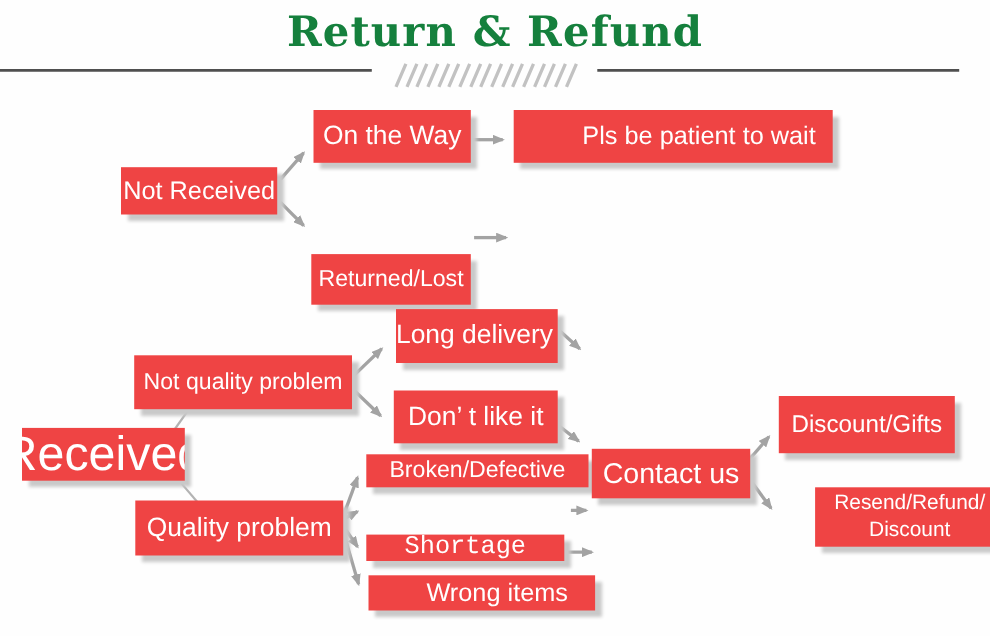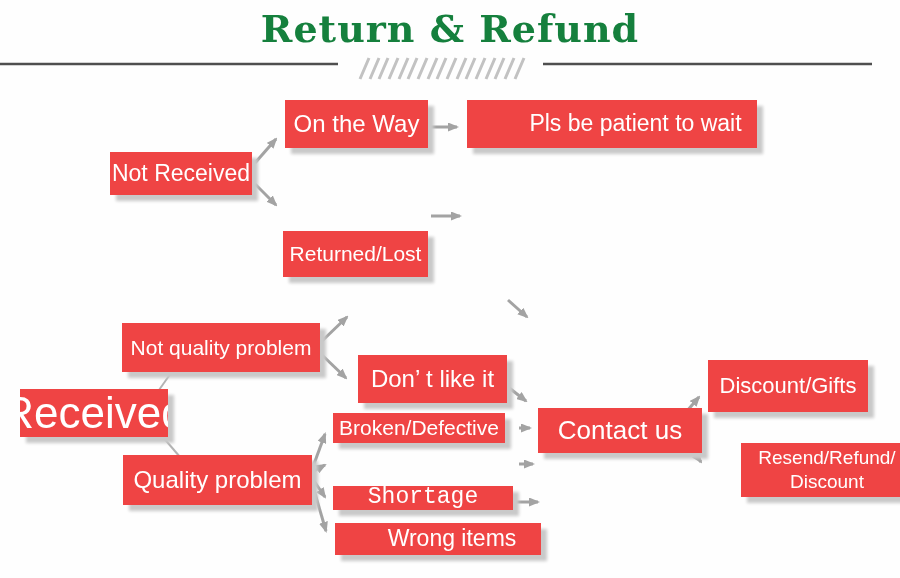--- a/index.html
+++ b/index.html
@@ -74,24 +74,25 @@
   </svg>
 
   <div class="node" style="left:110px;top:152px;width:142px;height:43px;font-size:23px;">Not Received</div>
   <div class="node" style="left:285px;top:100px;width:143px;height:48px;font-size:24px;">On the Way</div>
   <div class="node" style="left:467px;top:100px;width:243px;height:48px;font-size:23px;padding-left:47px;">Pls be patient to wait</div>
   <div class="node" style="left:283px;top:193px;width:145px;height:46px;font-size:21px;margin-top:38px;">Returned/Lost</div>
 
   <div class="node" style="left:20px;top:389px;width:148px;height:48px;font-size:44px;">Received</div>
   <div class="node" style="left:122px;top:323px;width:198px;height:49px;font-size:21px;">Not quality problem</div>
   <div class="node" style="left:123px;top:455px;width:189px;height:50px;font-size:24px;">Quality problem</div>
+  <div class="node align-left" style="left:360px;top:281px;width:147px;height:49px;font-size:24px;">Long delivery</div>
   <div class="node" style="left:358px;top:355px;width:149px;height:48px;font-size:24px;">Don’ t like it</div>
-  <div class="node" style="left:333px;top:413px;width:172px;height:30px;font-size:21px;">Broken/Defective</div>
+  <div class="node" style="left:333px;top:413px;width:202px;height:30px;font-size:21px;">Broken/Defective</div>
   <div class="node" style="left:333px;top:486px;width:180px;height:24px;font-size:23px;font-family:Liberation Mono, monospace;">Shortage</div>
   <div class="node" style="left:335px;top:523px;width:178px;height:32px;font-size:23px;padding-left:28px;">Wrong items</div>
-  <div class="node" style="left:538px;top:408px;width:164px;height:45px;font-size:26px;">Contact us</div>
+  <div class="node" style="left:538px;top:408px;width:144px;height:45px;font-size:26px;">Contact us</div>
   <div class="node" style="left:708px;top:360px;width:160px;height:52px;font-size:22px;">Discount/Gifts</div>
   <div class="node two-line" style="left:710px;top:443px;width:163px;height:54px;font-size:19px;">
     <span>Resend/Refund/</span>
     <span>Discount</span>
   </div>
 
 </div>
 
 </body></html>

